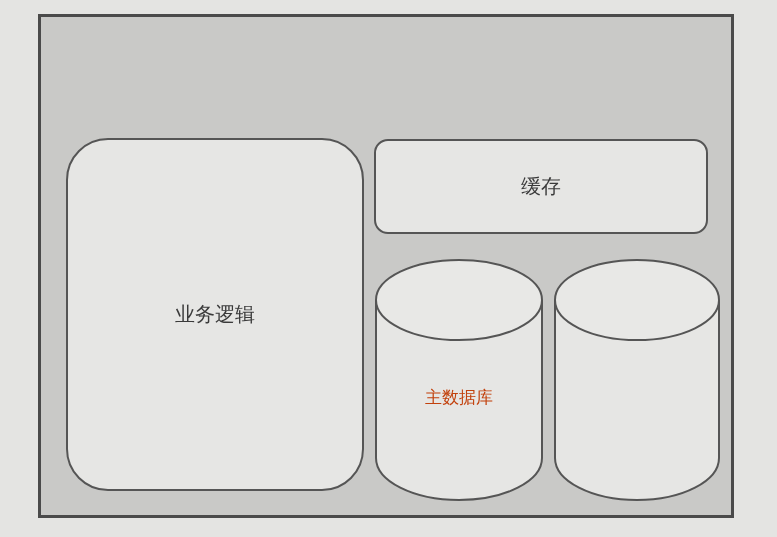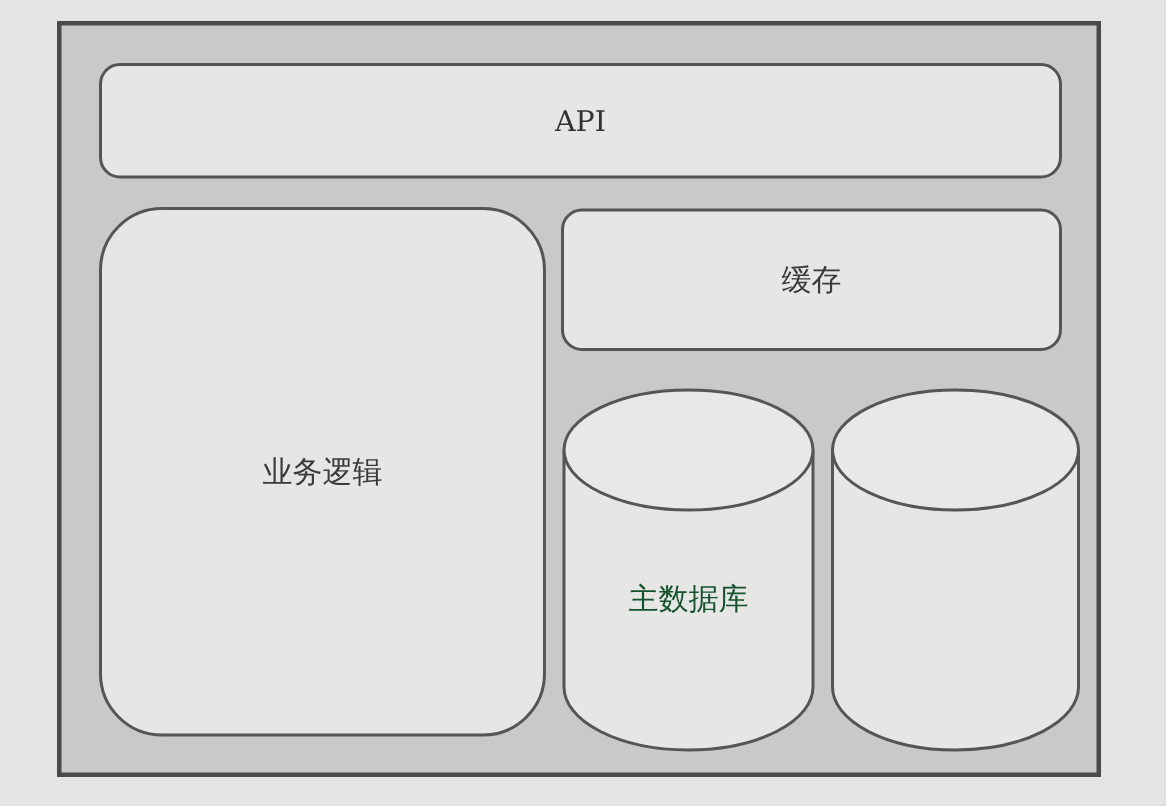--- a/index.html
+++ b/index.html
@@ -71,35 +71,32 @@
       position: absolute;
       left: 0;
       top: 0;
     }
     .cyl-label {
       position: absolute;
       left: 0;
       width: 100%;
       text-align: center;
       font-family: Liberation Serif, serif;
-      font-size: 20px;
-      color: #14532d;
+      font-size: 17px;
+      color: #c2410c;
     }
     .cyl-master { left: 374px; top: 258px; width: 170px; height: 246px; }
     .cyl-slave  { left: 553px; top: 258px; width: 168px; height: 246px; }
   </style>
 </head>
 <body>
 
 <div class="page">
   <div class="frame"></div>
 
-  <div class="box api-box">
-    <span>API</span>
-  </div>
 
   <div class="box biz-box">
     <span>业务逻辑</span>
   </div>
 
   <div class="box cache-box">
     <span>缓存</span>
   </div>
 
   <div class="cyl cyl-master">

